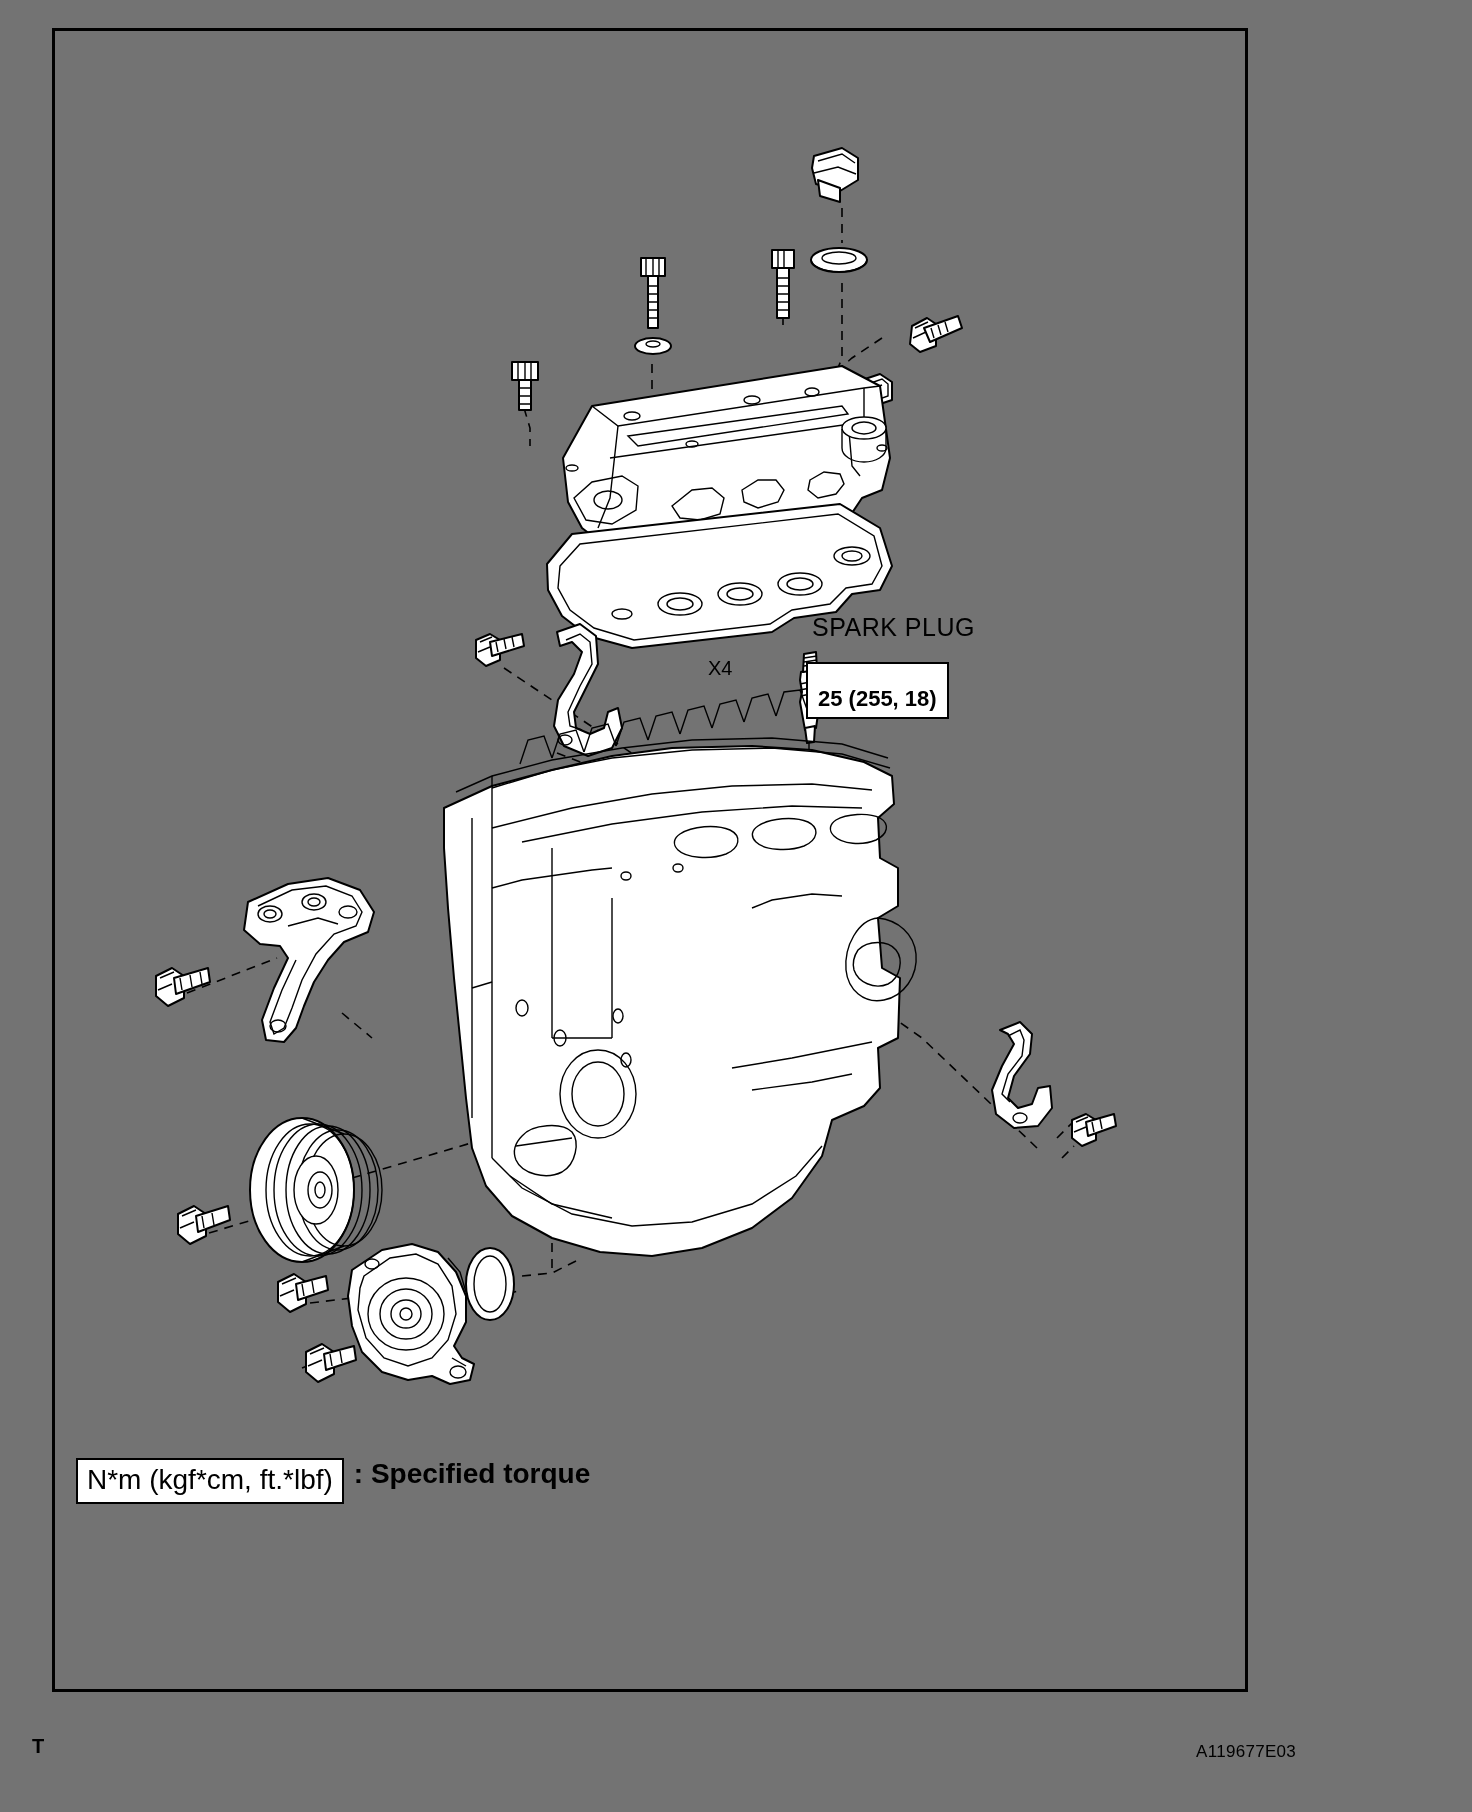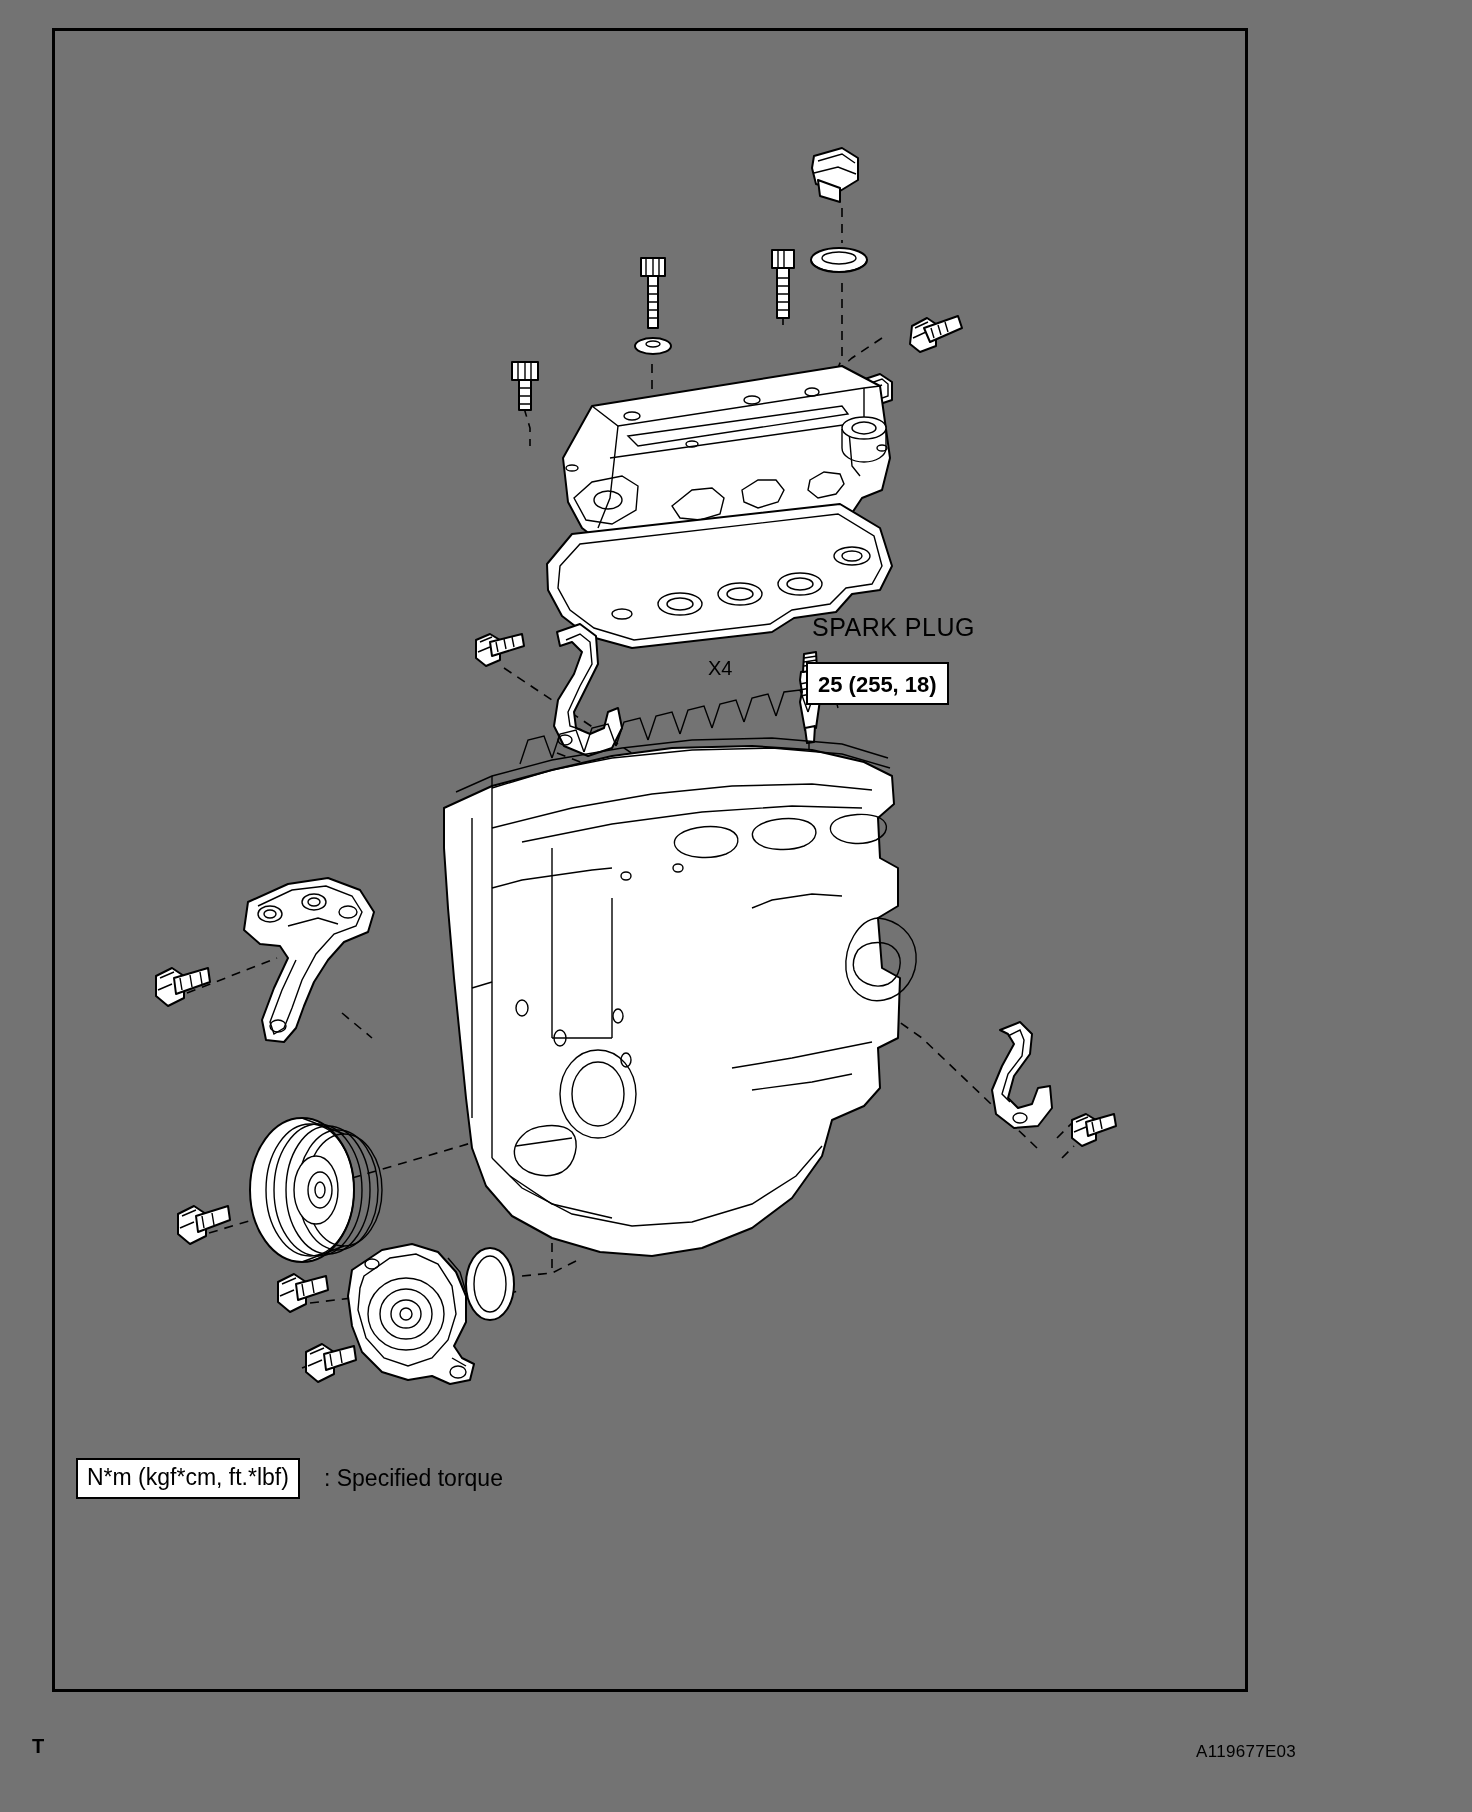--- a/index.html
+++ b/index.html
@@ -50,41 +50,42 @@
   #x4-label {
     left: 708px;
     top: 657px;
     font-size: 20px;
   }
   #torque-box {
     position: absolute;
     left: 806px;
     top: 662px;
     border: 2px solid #000;
-    padding: 8px 10px 5px 10px;
+    padding: 22px 10px 5px 10px;
     font-size: 22px;
     font-weight: bold;
     background: #fff;
     box-sizing: border-box;
   }
   #legend {
     position: absolute;
     left: 76px;
     top: 1458px;
     display: flex;
-    align-items: center;
-    font-size: 23px;
+    align-items: flex-start;
+    font-size: 28px;
   }
   #legend-box {
     border: 2px solid #000;
     padding: 4px 9px 6px 9px;
     background: #fff;
   }
   #legend-text {
-    margin-left: 24px;
+    margin-left: 10px;
+    font-weight: bold;
   }
   #corner-mark {
     position: absolute;
     left: 32px;
     top: 1735px;
     font-size: 20px;
     font-weight: bold;
   }
   #figure-id {
     position: absolute;

